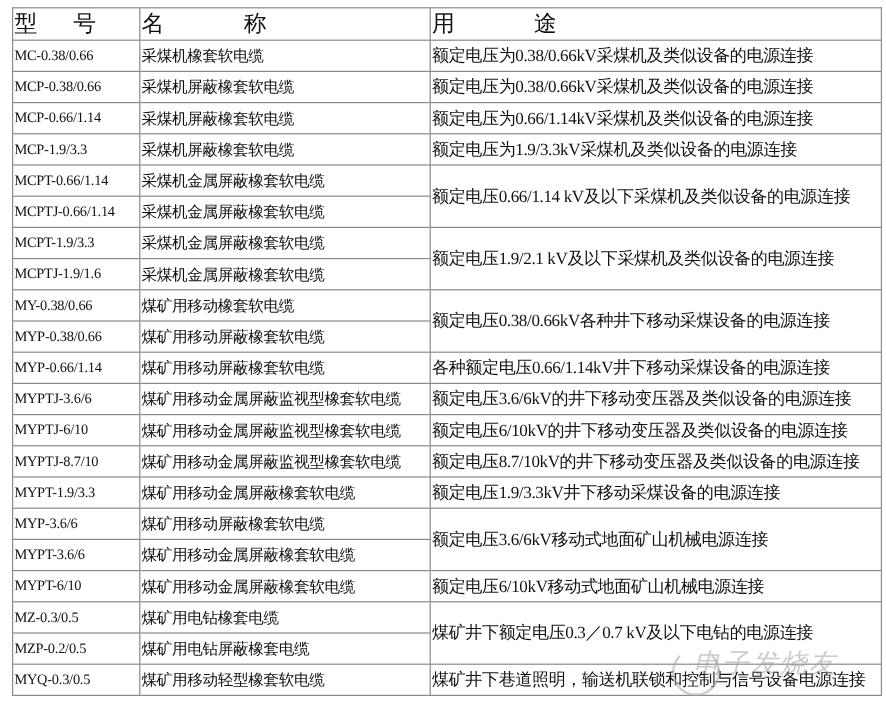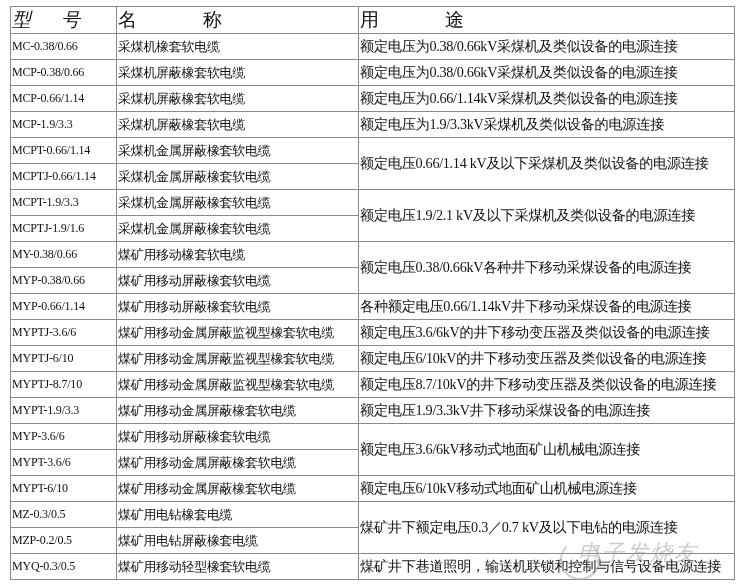--- a/index.html
+++ b/index.html
@@ -44,21 +44,21 @@
     .model {
       font-family: Liberation Serif, serif;
       font-size: 12px;
       letter-spacing: -0.2px;
     }
     .name, .usage {
       font-size: 13px;
       letter-spacing: -0.3px;
     }
     .usage { font-size: 14.2px; font-family: Liberation Serif, serif; }
-    .hdr-spaced { letter-spacing: 12px; font-style: italic; }
+    .hdr-spaced { letter-spacing: 12px; }
     .hdr-spaced-wide { letter-spacing: 30px; }
     .watermark {
       position: absolute;
       left: 578px;
       top: 538px;
       font-size: 22px;
       font-style: italic;
       color: rgba(160,160,160,0.55);
       font-family: "DejaVu Serif", serif;
       pointer-events: none;

